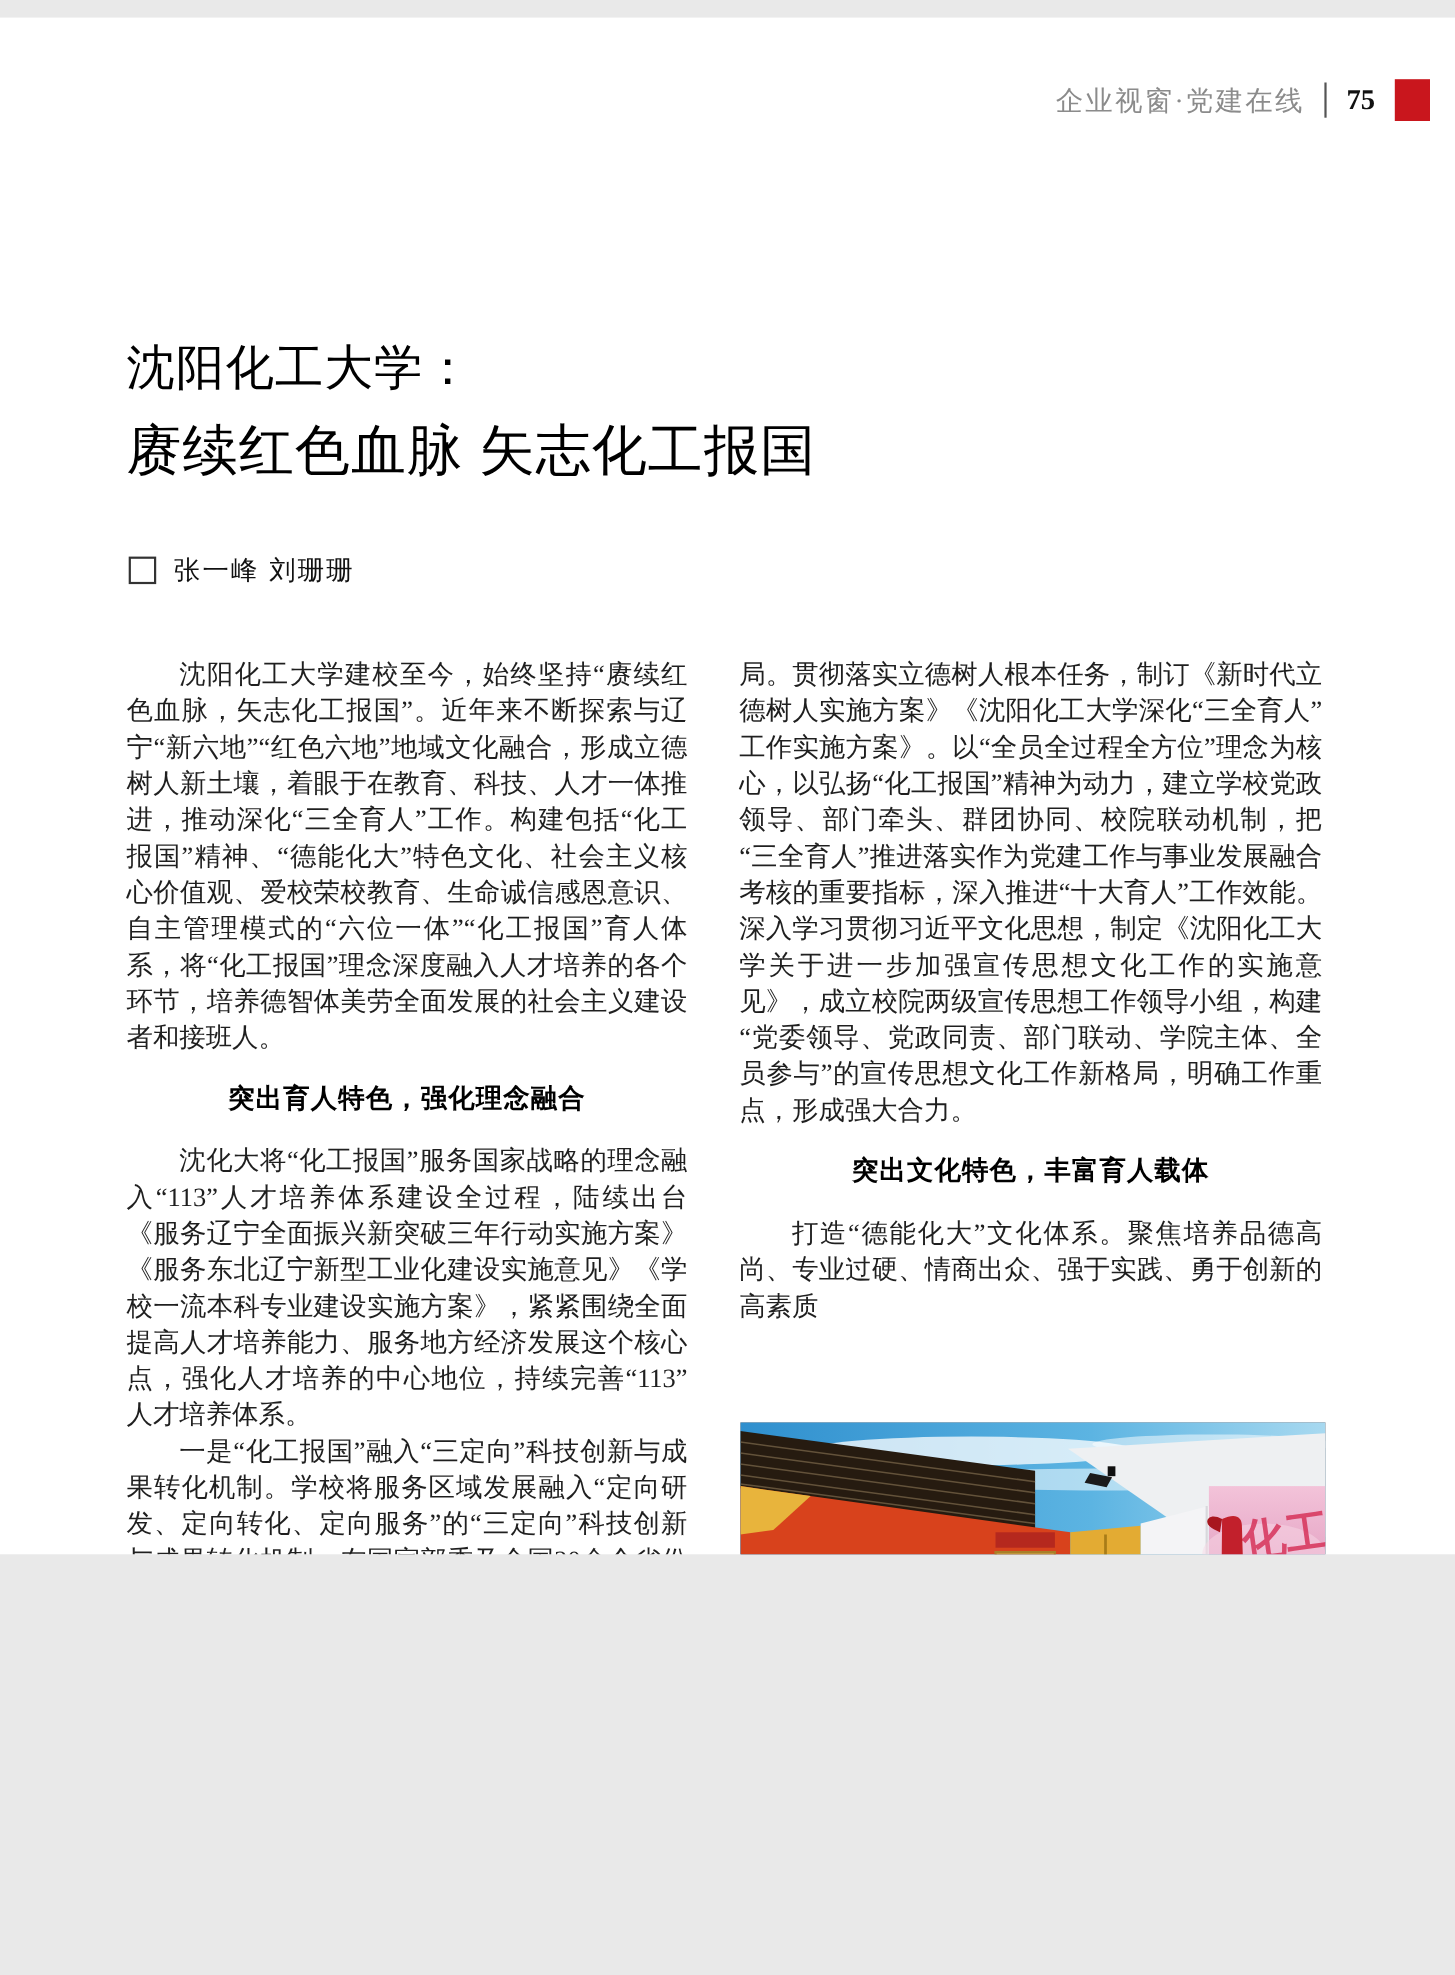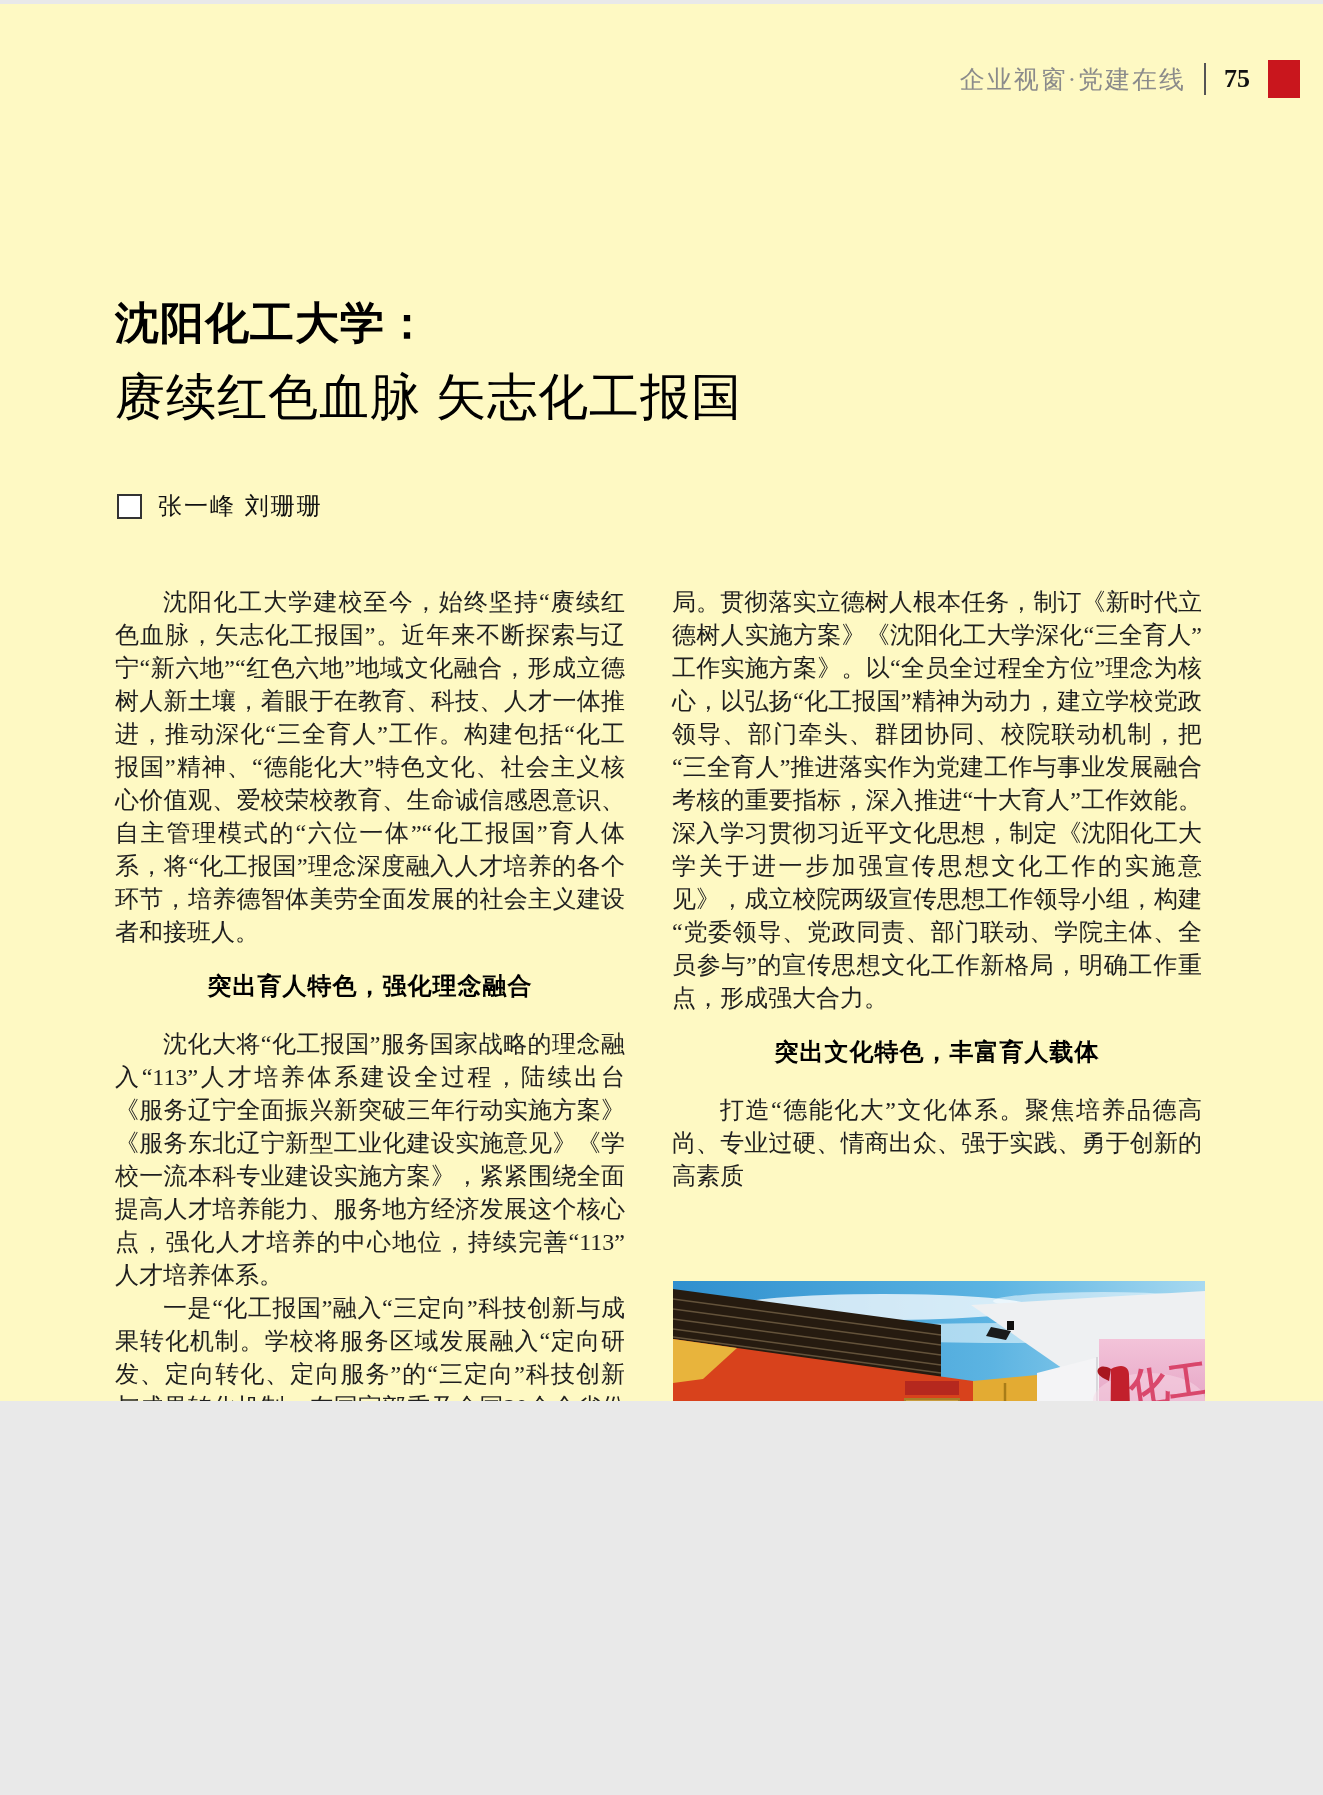--- a/index.html
+++ b/index.html
@@ -1,39 +1,39 @@
 <!DOCTYPE html>
 <html lang="zh"><head>
 <meta charset="utf-8">
 <style>
   html,body{margin:0;padding:0;background:#e9e9e9;}
   .page{
     position:relative;
     width:1323px;height:1397px;
-    background:#fef9c3;
-    margin:4px auto;
+    background:#ffffff;
+    margin:16px auto;
     overflow:hidden;
     font-family:"Liberation Serif","DejaVu Serif",serif;
     color:#1f1f1f;
   }
   
   .running-head{
     position:absolute;top:56px;right:23px;
     display:flex;align-items:center;gap:18px;
   }
   .rh-title{
     font-size:25px;color:#8b8b8b;letter-spacing:2px;
     font-family:"Liberation Serif","DejaVu Serif",serif;
   }
   .rh-divider{width:2px;height:32px;background:#555;}
   .rh-pagenum{font-size:26px;font-weight:bold;color:#111;}
   .rh-square{width:32px;height:38px;background:#c9161d;}
   
   .title-block{position:absolute;left:115px;top:295px;font-family:"Liberation Sans","DejaVu Sans",sans-serif;}
-  .title-line1{font-size:44px;font-weight:bold;line-height:1.1;letter-spacing:1px;color:#000;}
+  .title-line1{font-size:44px;font-weight:normal;line-height:1.1;letter-spacing:1px;color:#000;}
   .title-line2{font-size:50px;font-weight:normal;line-height:1.15;margin-top:22px;letter-spacing:1px;color:#000;}
   
   .byline{position:absolute;left:117px;top:486px;display:flex;align-items:center;gap:16px;}
   .byline-box{width:21px;height:21px;border:2px solid #333;background:#fff;}
   .byline-authors{font-size:24px;font-weight:400;letter-spacing:2px;color:#111;
     font-family:"Liberation Sans","DejaVu Sans",sans-serif;}
   
   .columns{position:absolute;left:115px;top:582px;width:1090px;}
   .col{position:absolute;top:0;}
   .col-left{left:0;width:510px;}

